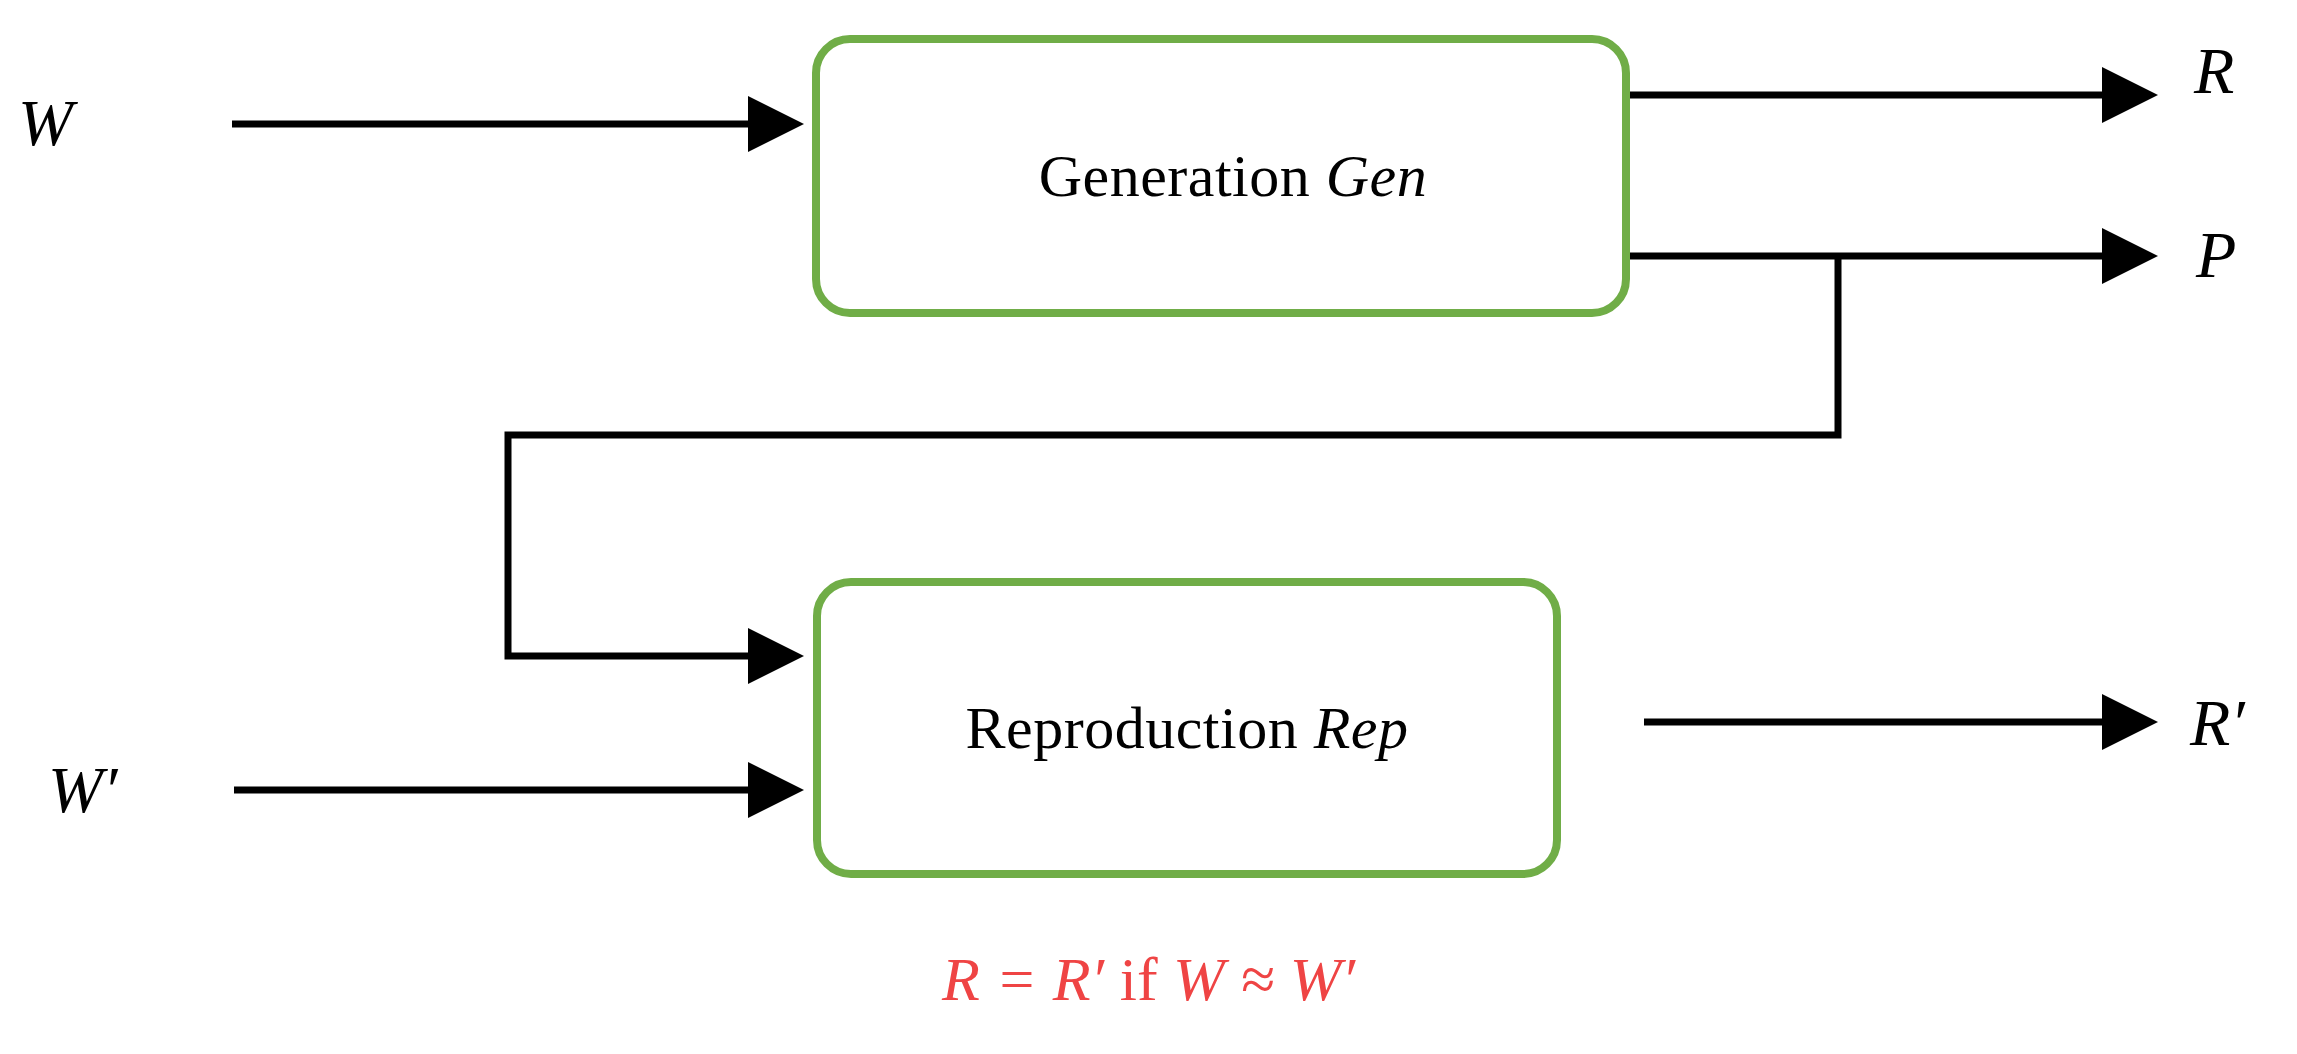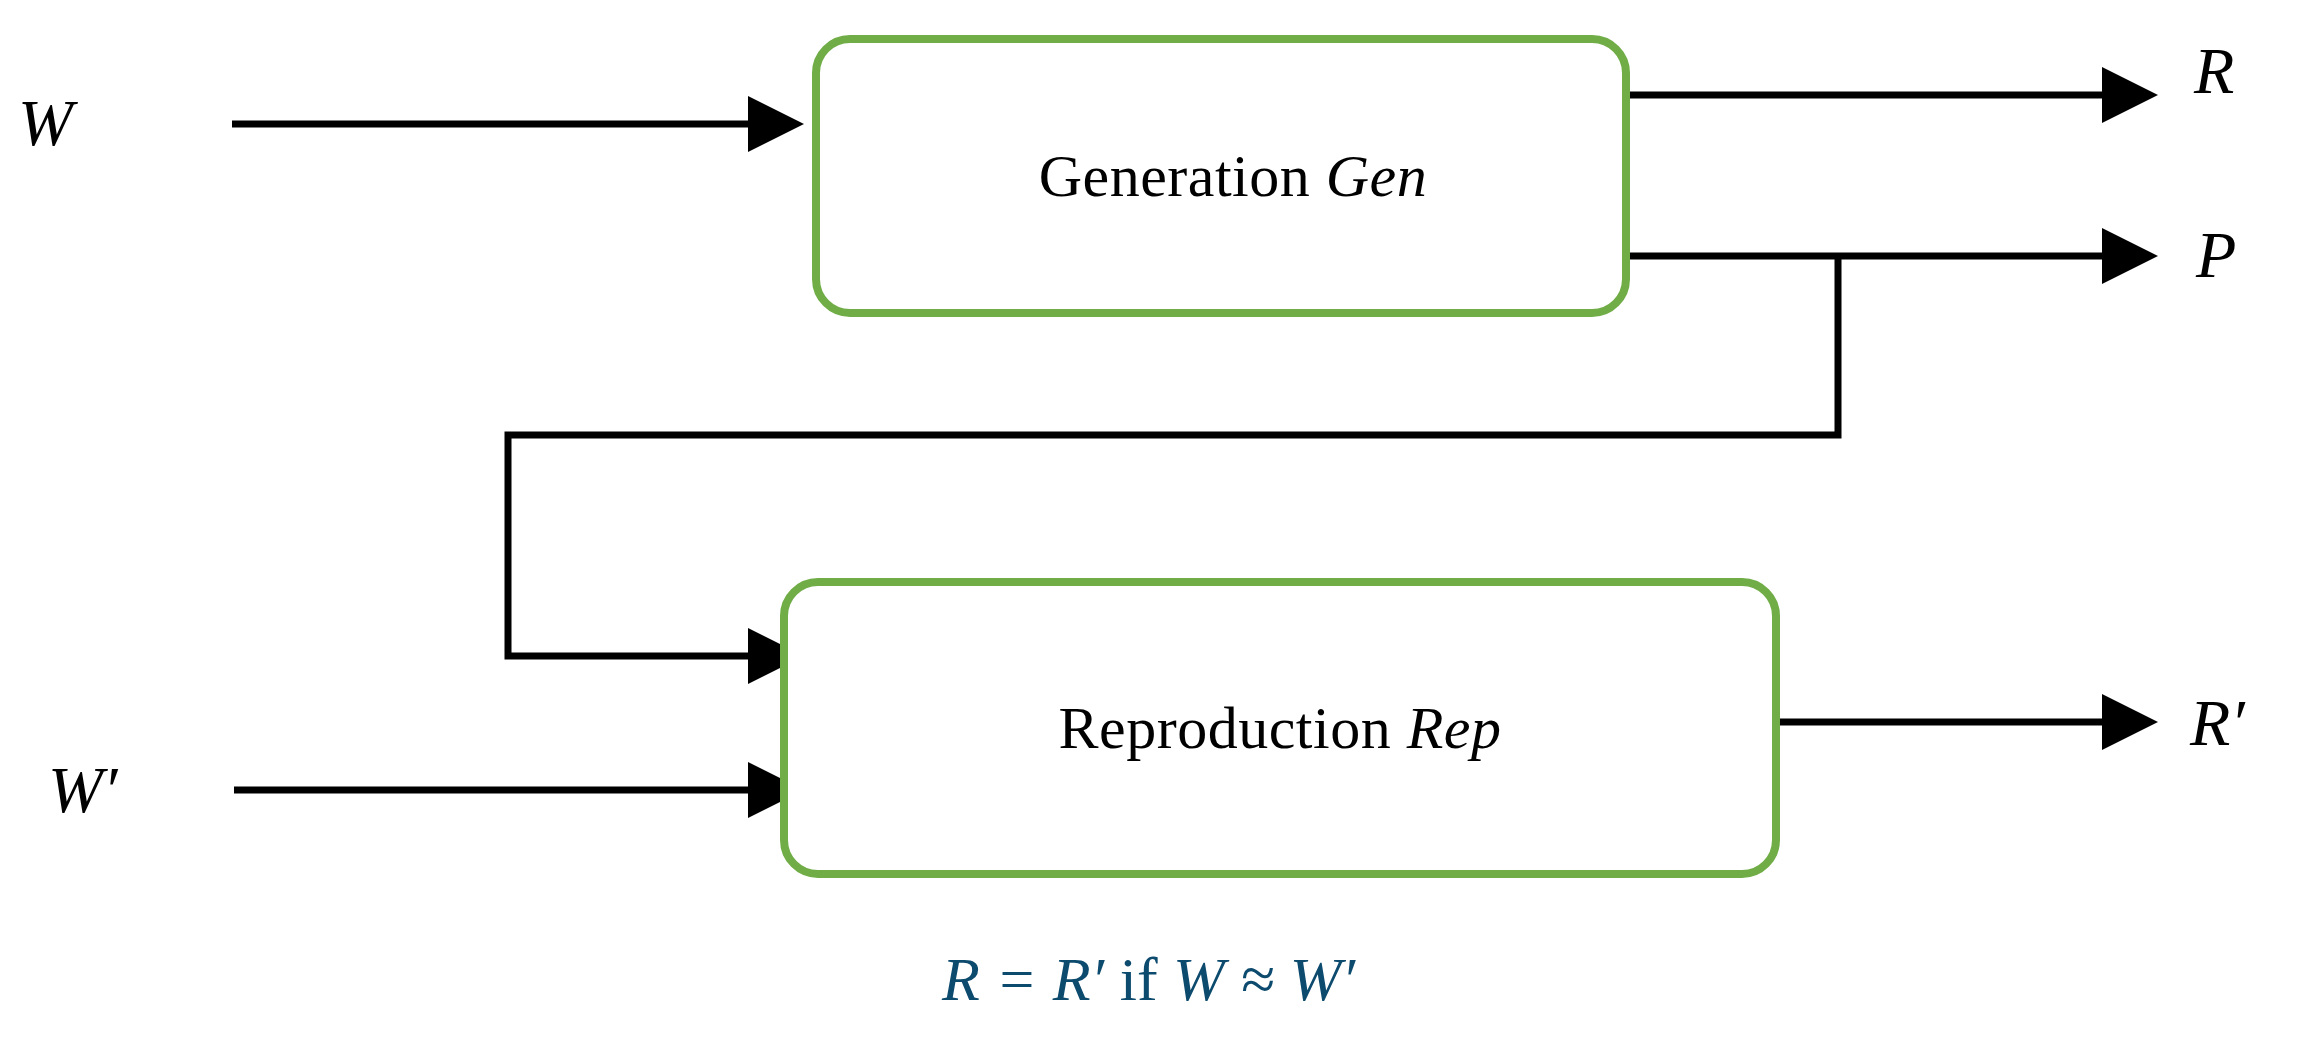--- a/index.html
+++ b/index.html
@@ -52,23 +52,23 @@
   }
 
   #box-generation {
     left: 812px;
     top: 35px;
     width: 818px;
     height: 282px;
     padding-left: 24px;
   }
   #box-reproduction {
-    left: 780px;
+    left: 813px;
     top: 578px;
-    width: 1000px;
+    width: 748px;
     height: 300px;
   }
 
   
   .math-label {
     position: absolute;
     font-family: "Liberation Serif", "DejaVu Serif", serif;
     font-style: italic;
     font-size: 66px;
     color: #000000;
@@ -84,21 +84,21 @@
 
   #caption-equation {
     position: absolute;
     left: 0;
     top: 948px;
     width: 2297px;
     text-align: center;
     font-family: "Liberation Serif", "DejaVu Serif", serif;
     font-size: 62px;
     font-style: italic;
-    color: #0c4a6e;
+    color: #ef4444;
     line-height: 1;
     white-space: nowrap;
     z-index: 3;
   }
   #caption-equation .roman-part {
     font-style: normal;
   }
 </style>
 </head>
 <body>

